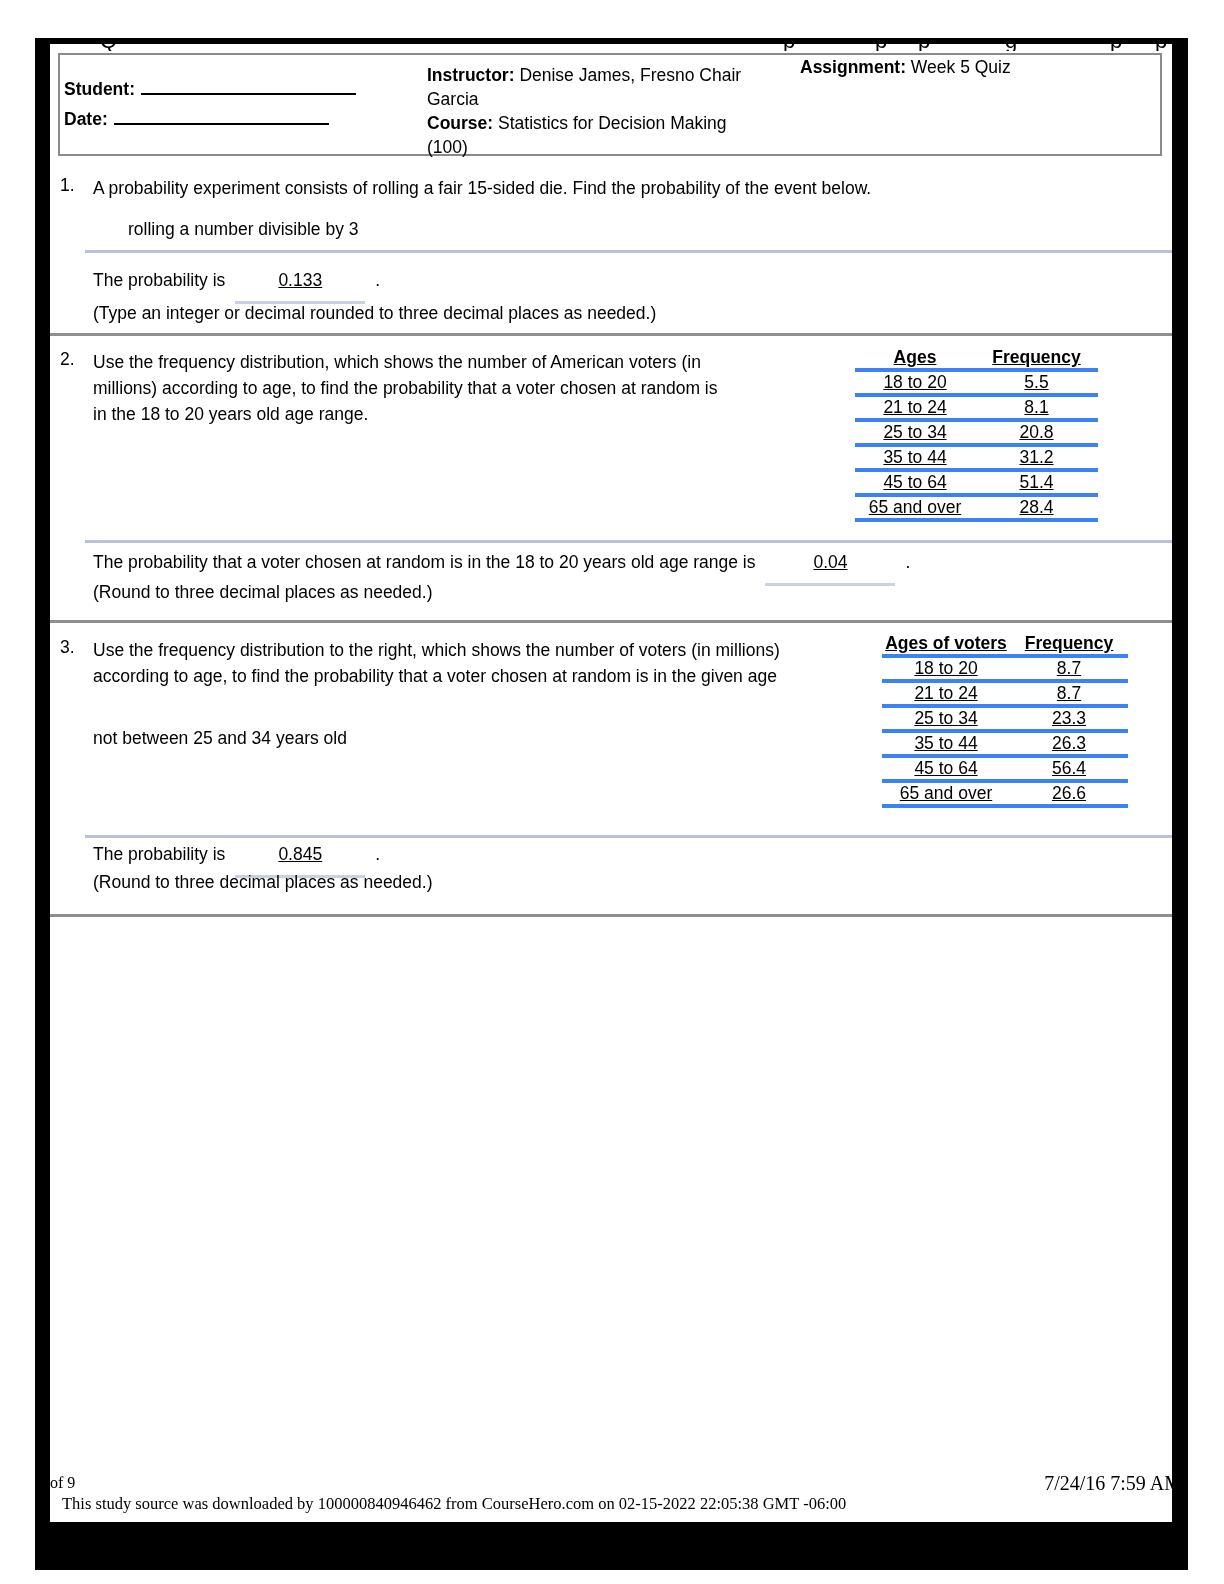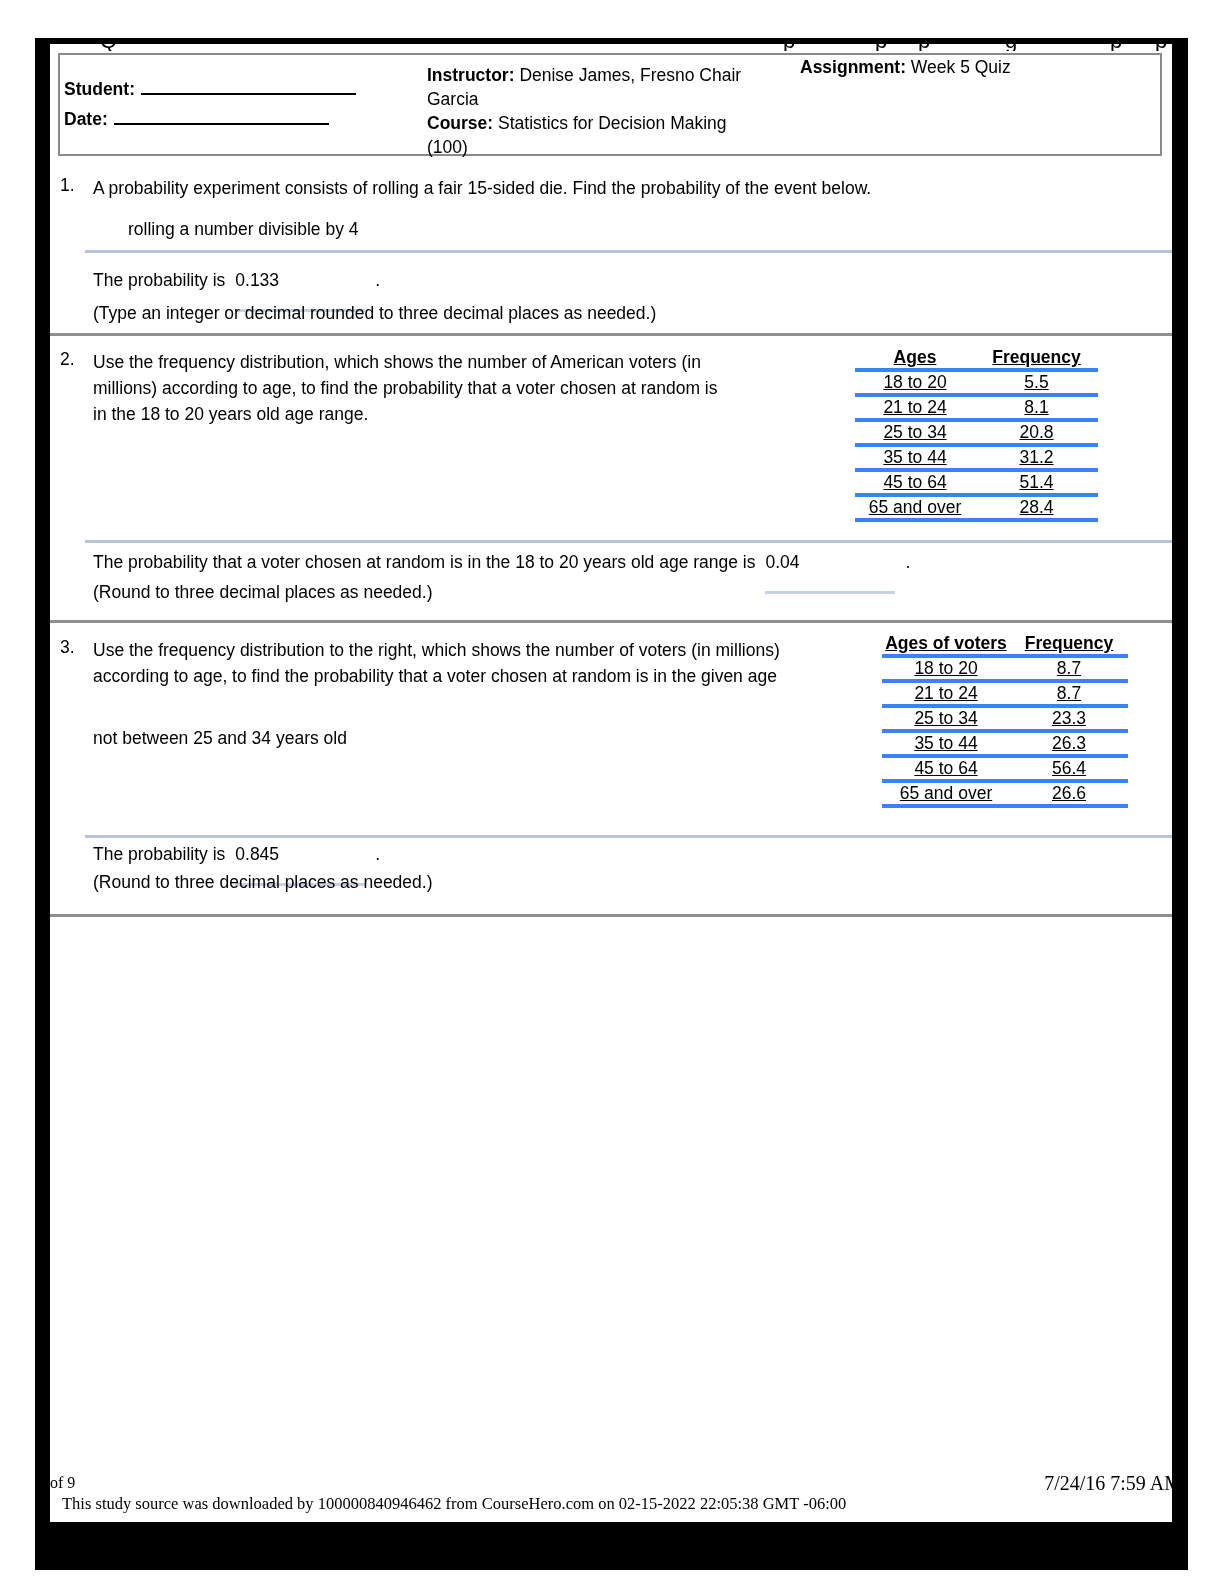--- a/index.html
+++ b/index.html
@@ -29,21 +29,21 @@
   .q { position:absolute; left:0; width:100%; }
   .q1 { top:126px; height:163px; }
   .q2 { top:300px; height:276px; }
   .q3 { top:588px; height:282px; }
   .q-row { position:absolute; left:10px; top:5px; display:flex; }
   .q-num { width:33px; flex:none; }
   .q-lines div { white-space:nowrap; line-height:26px; }
   .sub { position:absolute; white-space:nowrap; }
   .ans-divider { position:absolute; left:35px; right:0; height:3px; background:#b8c3d9; }
   .ans-line { position:absolute; left:43px; white-space:nowrap; }
-  .ans-field { display:inline-block; width:130px; text-align:left; border-bottom:3px solid #c9d2e4; margin-left:10px; padding-bottom:18px; }
+  .ans-field { display:inline-block; width:130px; text-align:center; border-bottom:3px solid #c9d2e4; margin-left:10px; padding-bottom:10px;text-decoration:underline; }
   .ans-period { display:inline-block; margin-left:10px; }
   .note { position:absolute; left:43px; white-space:nowrap; }
   .divider { position:absolute; left:0; width:100%; height:3px; background:#8f8f8f; }
   .div1 { top:289px; } .div2 { top:576px; } .div3 { top:870px; }
 
   
   .freq-table { position:absolute; }
   .ft-q2 { left:805px; top:3px; width:243px; }
   .ft-q3 { left:832px; top:1px; width:246px; }
   .ft-row { display:flex; height:25px; align-items:center; border-bottom:4px solid #3b82f6;text-decoration:underline; }
@@ -104,21 +104,21 @@
       </div>
     </div>
 
     <div class="q q1">
       <div class="q-row">
         <div class="q-num">1.</div>
         <div class="q-lines">
           <div>A probability experiment consists of rolling a fair 15-sided die. Find the probability of the event below.</div>
         </div>
       </div>
-      <div class="sub" style="left:78px; top:49px;">rolling a number divisible by 4</div>
+      <div class="sub" style="left:78px; top:49px;">rolling a number divisible by 3</div>
       <div class="ans-divider" style="top:80px;"></div>
       <div class="ans-line" style="top:100px;">
         <span>The probability is</span><span class="ans-field">0.133</span><span class="ans-period">.</span>
       </div>
       <div class="note" style="top:133px;">(Type an integer or decimal rounded to three decimal places as needed.)</div>
     </div>
 
     <div class="divider div1"></div>
 
     <div class="q q2">

